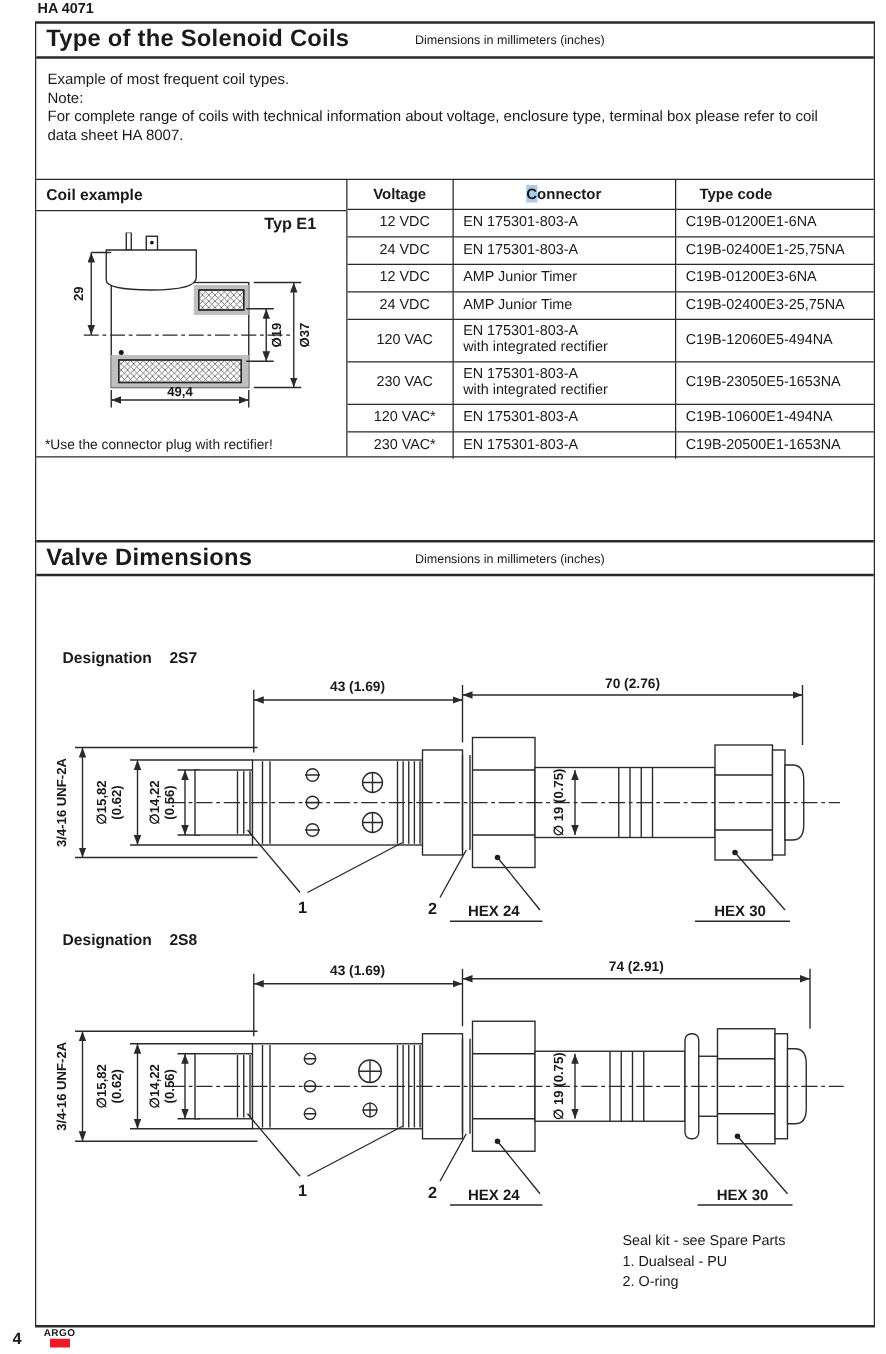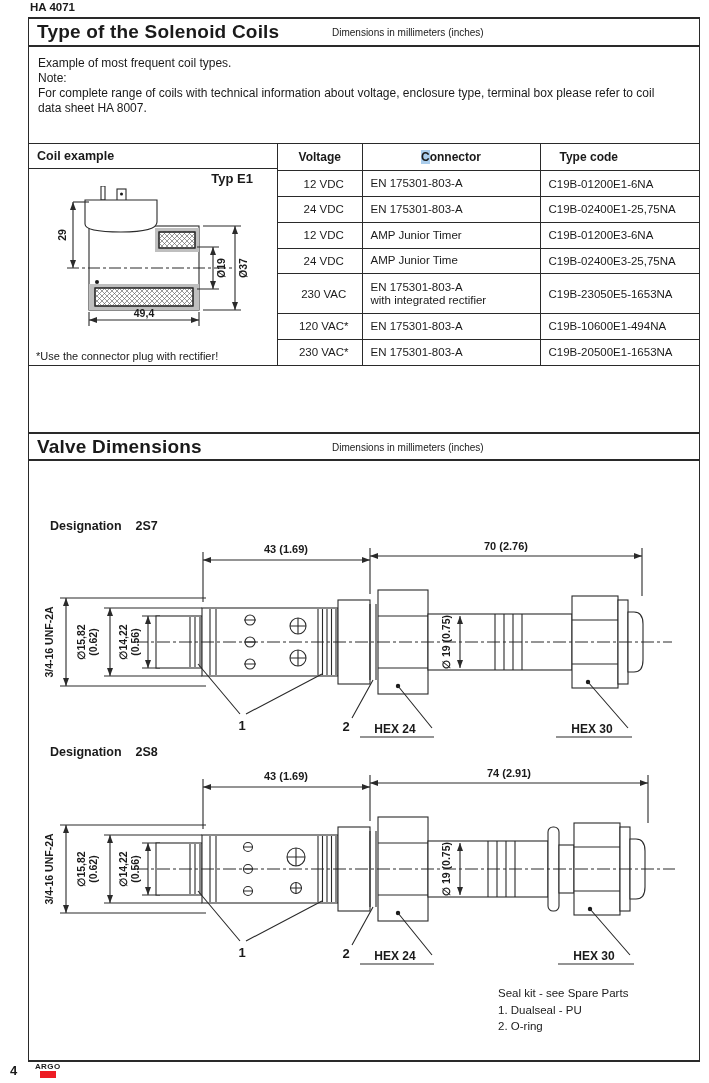--- a/index.html
+++ b/index.html
@@ -157,20 +157,28 @@
               <div class="c1">AMP Junior Timer</div>
             </td>
         <td>C19B-01200E3-6NA</td>
       </tr>
       <tr class="rh1">
         <td class="vcell">24 VDC</td>
         <td>
               <div class="c1">AMP Junior Time</div>
             </td>
         <td>C19B-02400E3-25,75NA</td>
+      </tr>
+      <tr class="rh2">
+        <td class="vcell">120 VAC</td>
+        <td>
+              <div class="c1">EN 175301-803-A</div>
+              <div class="c2">with integrated rectifier</div>
+            </td>
+        <td>C19B-12060E5-494NA</td>
       </tr>
       <tr class="rh2">
         <td class="vcell">230 VAC</td>
         <td>
               <div class="c1">EN 175301-803-A</div>
               <div class="c2">with integrated rectifier</div>
             </td>
         <td>C19B-23050E5-1653NA</td>
       </tr>
       <tr class="rh1">

